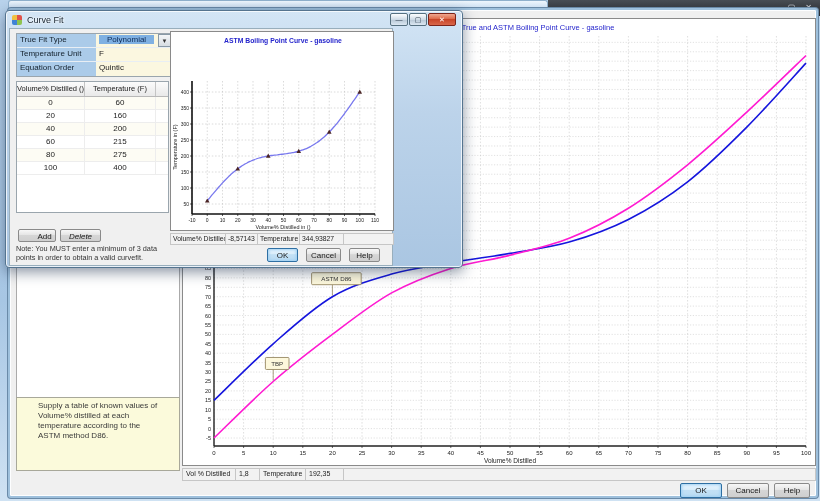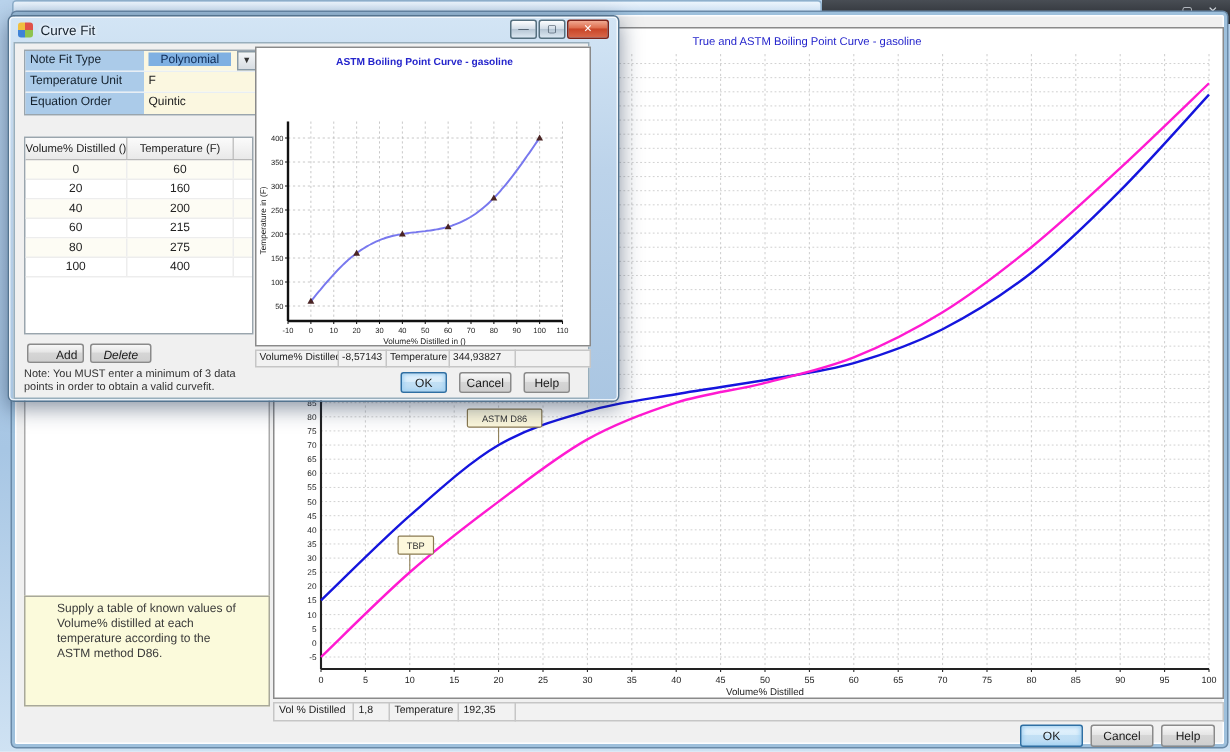--- a/index.html
+++ b/index.html
@@ -30,21 +30,21 @@
   .st-cell { border:1px solid #c6c6c6; border-left:none; background:#f2f2f2; padding:1px 3px; white-space:nowrap; overflow:hidden; }
   .st-cell:first-child { border-left:1px solid #c6c6c6; }
   #main-buttons { right:6px; top:473px; display:flex; gap:5px; }
   .btn { height:15px; font-size:8px; color:#1a1a1a; text-align:center; line-height:13px;
     background:linear-gradient(180deg,#f7f7f7,#e5e5e5 45%,#d6d6d6 46%,#cfcfcf);
     border:1px solid #8a8a8a; border-radius:2px; cursor:default; }
   .btn.focused { border-color:#2e6fa3; box-shadow:inset 0 0 3px 1px #9fd0f2;
     background:linear-gradient(180deg,#eef7fe,#d7ecfa 45%,#c2e0f5 46%,#bcdcf3); }
 
   
-  #dialog { left:5px; top:10px; width:408px; height:258px; z-index:10;
+  #dialog { left:5px; top:10px; width:458px; height:258px; z-index:10;
     background:linear-gradient(180deg,#d3e5f5 0%,#bcd3ea 40%,#aac6e2 100%);
     border:1px solid #55748f; border-radius:4px;
     box-shadow:0 4px 14px rgba(20,40,70,.5), inset 0 0 0 1px rgba(255,255,255,.75); }
   #dialog-titlebar { left:0; top:0; width:100%; height:17px; display:flex; align-items:center; padding-left:6px; }
   #dialog-title { font-size:9px; color:#16222e; text-shadow:0 0 3px #fff, 0 0 3px #fff; margin-left:5px; }
   #dialog-icon { width:10px; height:10px; border-radius:2px;
     background:conic-gradient(#e0524a 0 25%, #8fc34e 25% 50%, #3f83d6 50% 75%, #f0c040 75% 100%); }
   #dialog-winbtns { position:absolute; right:6px; top:2px; display:flex; gap:1px; }
   .wbtn { width:18px; height:13px; border:1px solid #56707f; border-radius:2px; font-size:7px; line-height:11px;
     text-align:center; color:#2a3a4a; background:linear-gradient(180deg,#fdfeff,#cfdbe6 50%,#b6c6d4 51%,#dce8f2); }
@@ -56,21 +56,21 @@
   #prop-grid { left:6px; top:4px; width:156px; border:1px solid #9aa5ad; background:#fff; }
   .pg-row { display:flex; height:14px; border-bottom:1px solid #e8eef4; }
   .pg-row:last-child { border-bottom:none; }
   .pg-label { width:79px; background:#abcbe9; font-size:8px; color:#13202c; padding:1px 0 0 3px; }
   .pg-value { flex:1; background:#fbf7e0; font-size:8px; color:#222; padding:1px 0 0 3px; position:relative; }
   .pg-sel { background:#7fb0e2; color:#0d2a55; padding:0 8px; }
   #dropdown-btn { position:absolute; right:0; top:0; width:13px; height:13px; border:1px solid #8899a6;
     background:linear-gradient(180deg,#f4f6f8,#d7dde2); font-size:6px; line-height:12px; text-align:center; color:#333; }
 
   
-  #data-table { left:6px; top:62px; width:153px; height:132px; background:#fff; border:1px solid #9aa5ad; overflow:hidden; }
+  #data-table { left:6px; top:52px; width:153px; height:132px; background:#fff; border:1px solid #9aa5ad; overflow:hidden; }
   .th-row { display:flex; height:15px; background:linear-gradient(180deg,#fbfbfb,#e9e9e9); border-bottom:1px solid #b8b8b8; }
   .th-cell { font-size:7.5px; color:#222; text-align:center; padding-top:2px; border-right:1px solid #c4c4c4; white-space:nowrap; overflow:hidden; }
   .t-row { display:flex; height:13px; border-bottom:1px solid #ededed; }
   .t-row:nth-child(odd) { background:#fdfcf4; }
   .t-cell { font-size:8px; color:#222; text-align:center; padding-top:1px; border-right:1px solid #ededed; }
   .c1 { width:68px; } .c2 { width:71px; }
 
   #add-btn { left:8px; top:200px; width:38px; height:13px;padding-left:15px; }
   #delete-btn { left:50px; top:200px; width:41px; height:13px;font-style:italic; }
   #note-text { left:6px; top:216px; width:162px; font-size:7.3px; color:#333; line-height:1.22; }
@@ -289,21 +289,21 @@
   <div id="dialog-winbtns">
     <div class="wbtn">—</div>
     <div class="wbtn">▢</div>
     <div class="wbtn close">✕</div>
   </div>
 
   <div class="abs" id="dialog-content">
 
     <div class="abs" id="prop-grid">
       <div class="pg-row">
-        <div class="pg-label">Note Fit Type</div>
+        <div class="pg-label">True Fit Type</div>
         <div class="pg-value">
           <span class="pg-sel">Polynomial</span>
           <div id="dropdown-btn">▼</div>
         </div>
       </div>
       <div class="pg-row">
         <div class="pg-label">Temperature Unit</div>
         <div class="pg-value">F</div>
       </div>
       <div class="pg-row">

